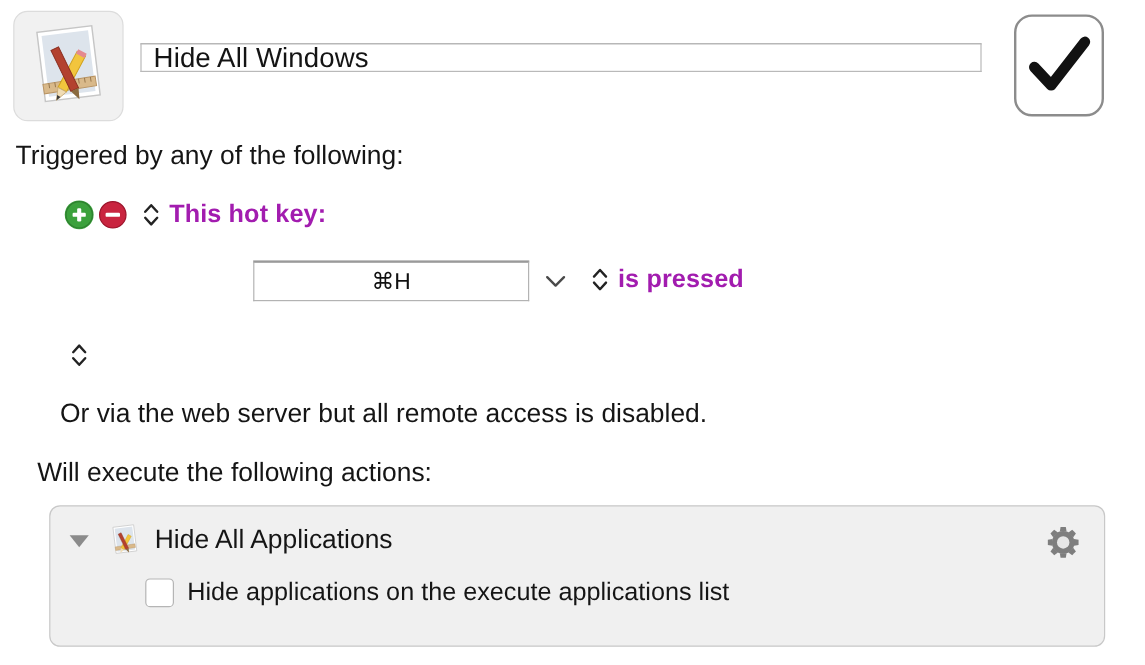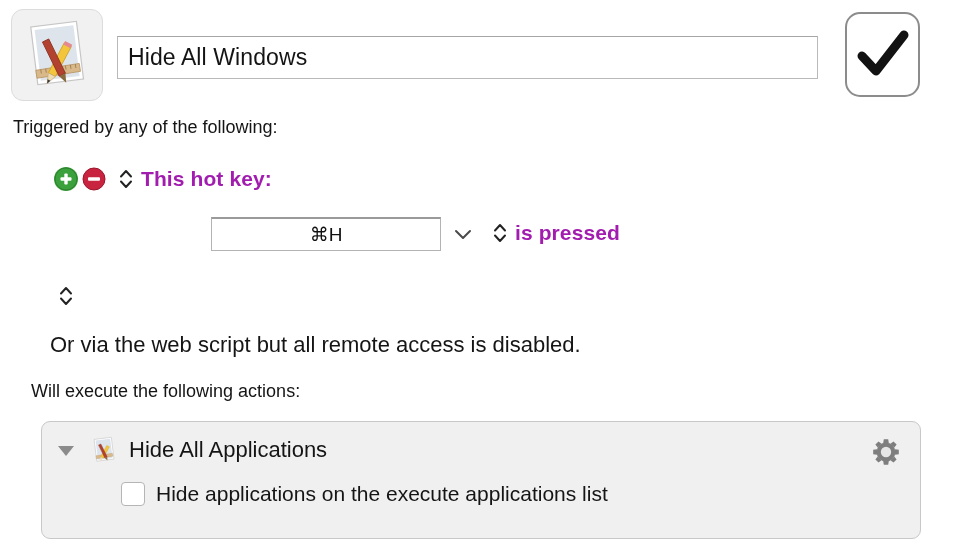--- a/index.html
+++ b/index.html
@@ -41,21 +41,21 @@
   .appicon {
     position: relative;
     display: block;
   }
 
   .macro-name-field {
     position: absolute;
     left: 117px;
     top: 36px;
     width: 701px;
-    height: 43px;
+    height: 24px;
     background: #ffffff;
     border: 1px solid #b9b9b9;
     border-top-color: #a6a6a6;
     box-sizing: border-box;
     display: flex;
     align-items: center;
     padding: 0 10px;
     font-size: 23px;
     color: #141414;
     letter-spacing: 0.1px;
@@ -72,21 +72,21 @@
     border-radius: 15px;
     box-sizing: border-box;
     display: flex;
     align-items: center;
     justify-content: center;
   }
 
   
   .section-label {
     position: absolute;
-    font-size: 18px;
+    font-size: 22px;
     color: #151515;
     white-space: nowrap;
   }
   #trigger-heading { left: 13px; top: 117px; }
   #actions-heading { left: 31px; top: 381px; }
 
   
   .trigger-row {
     position: absolute;
     display: flex;
@@ -336,21 +336,21 @@
 
 <div class="trigger-row" id="script-row">
   <span class="stepper">
     <svg width="16" height="26" viewBox="0 0 16 26">
       <path d="M3 10.5 L8 5 L13 10.5" fill="none" stroke="#232323" stroke-width="2" stroke-linecap="round" stroke-linejoin="round"></path>
       <path d="M3 15.5 L8 21 L13 15.5" fill="none" stroke="#232323" stroke-width="2" stroke-linecap="round" stroke-linejoin="round"></path>
     </svg>
   </span>
 </div>
 
-<div class="webserver-note">Or via the web script but all remote access is disabled.</div>
+<div class="webserver-note">Or via the web server but all remote access is disabled.</div>
 
 <div class="section-label" id="actions-heading">Will execute the following actions:</div>
 
 <div class="actions-panel">
 
   <div class="action-header">
 
     <span class="disclosure-triangle">
       <svg width="22" height="22" viewBox="0 0 22 22">
         <polygon points="3,7 19,7 11,17" fill="#8b8b8b"></polygon>

